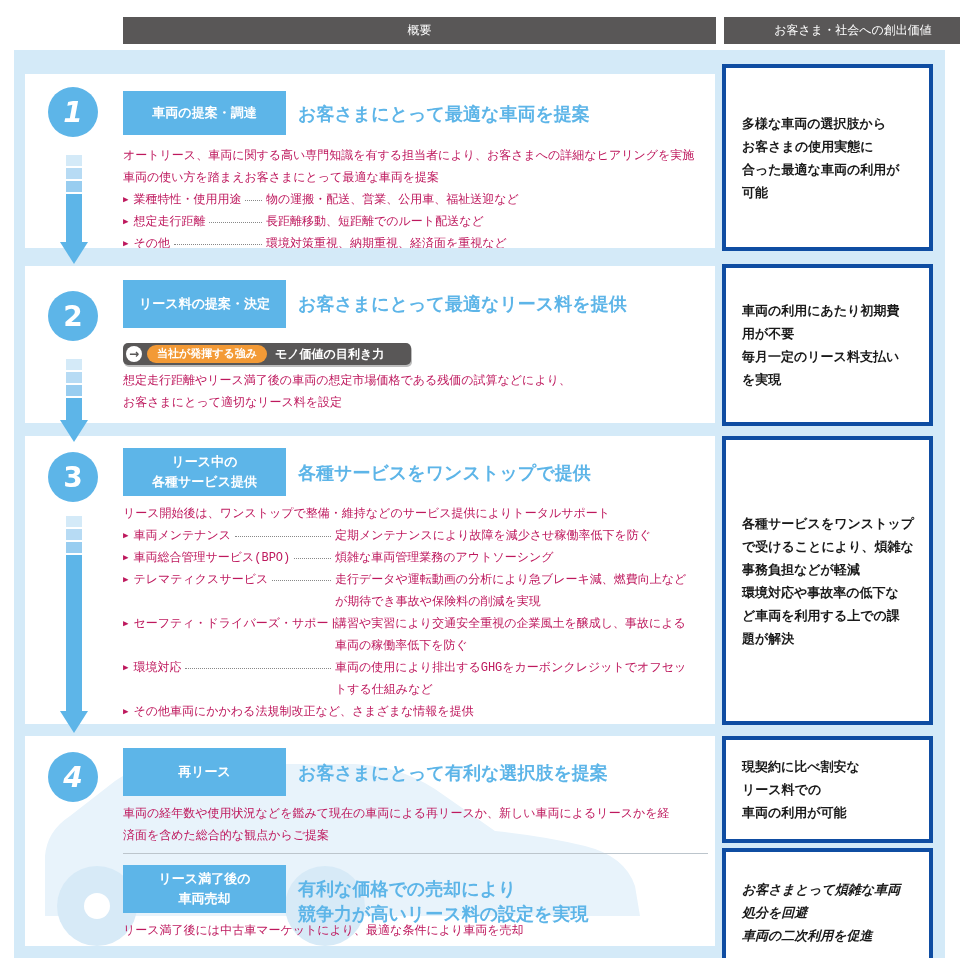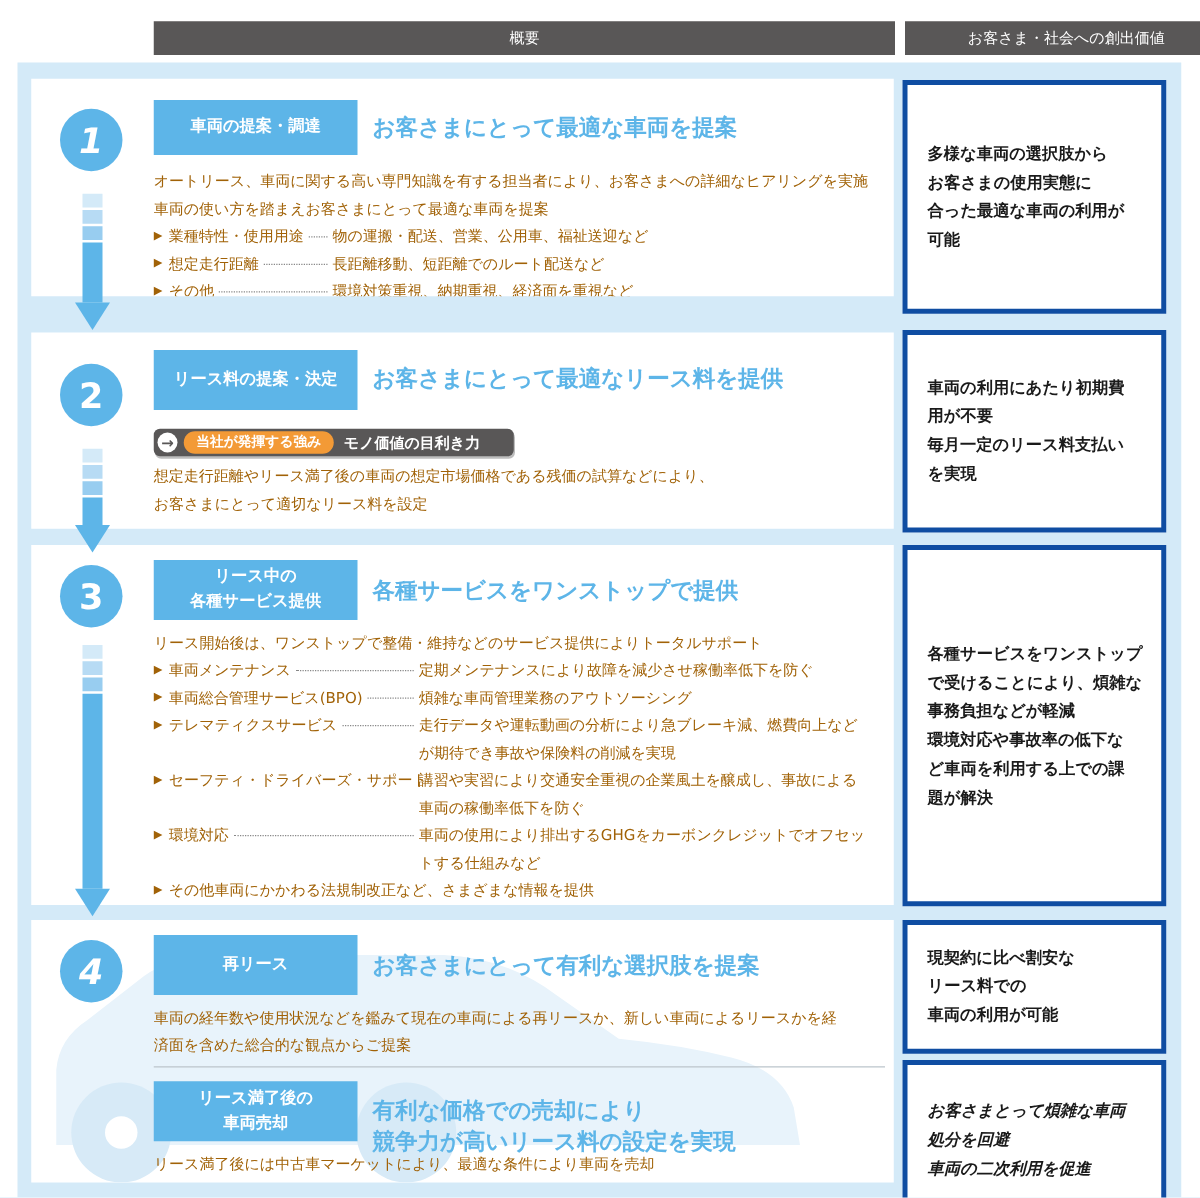--- a/index.html
+++ b/index.html
@@ -32,21 +32,21 @@
   .circle.upright { font-style: normal; }
   .tag {
     position: absolute; left: 98px; width: 163px; background: #5db5e8; color: #fff;
     font-size: 13px; font-weight: bold; display: flex; align-items: center; justify-content: center;
     text-align: center; line-height: 20px;
   }
   .tagline {
     position: absolute; left: 273px; color: #5db5e8; font-size: 18px; font-weight: bold; line-height: 25px;
   }
   .body {
-    position: absolute; left: 98px; font-size: 12px; line-height: 22px; color: #a16207; white-space: nowrap;
+    position: absolute; left: 98px; font-size: 12px; line-height: 22px; color: #be185d; white-space: nowrap; font-family: Liberation Mono, monospace;
   }
   .row { display: flex; }
   .row .lbl { display: flex; align-items: center; }
   .row .lbl .dots { flex: 1; border-bottom: 1px dotted #888; margin: 0 4px; height: 1px; align-self: center; }
   .tri { font-size: 9px; margin-right: 5px; }
   .arrow {
     position: absolute; left: 66px; width: 16px; z-index: 4;
   }
   .arrow .seg { width: 16px; margin-bottom: 2px; }
   .arrow .s1 { background: #d4eaf8; height: 11px; }
@@ -74,21 +74,21 @@
   .car { position: absolute; left: 0; top: 0; z-index: 0; }
 </style>
 </head>
 <body>
 
 <div class="hdr hdr-overview">概要</div>
 <div class="hdr hdr-value">お客さま・社会への創出価値</div>
 
 <div class="panel"></div>
 
-<div class="card" style="top:63px;height:174px;">
+<div class="card" style="top:74px;height:174px;">
   <div class="tag" style="top:17px;height:44px;">車両の提案・調達</div>
   <div class="tagline" style="top:27px;">お客さまにとって最適な車両を提案</div>
   <div class="body" style="top:71px;">
     <div>オートリース、車両に関する高い専門知識を有する担当者により、お客さまへの詳細なヒアリングを実施</div>
     <div>車両の使い方を踏まえお客さまにとって最適な車両を提案</div>
     <div class="row">
       <span class="lbl" style="width:143px;">
           <span class="tri">▶</span>
           <span>業種特性・使用用途</span>
           <span class="dots"></span>

